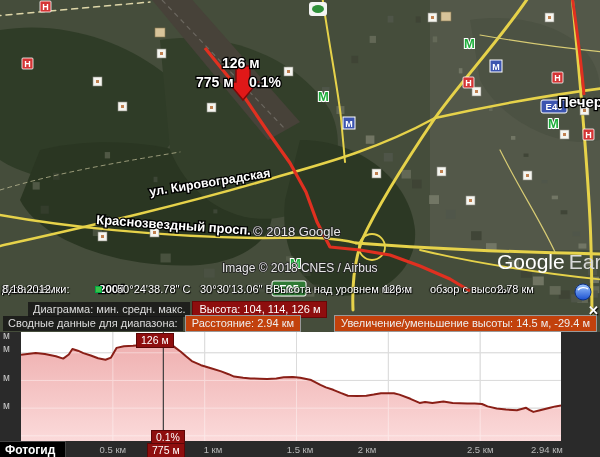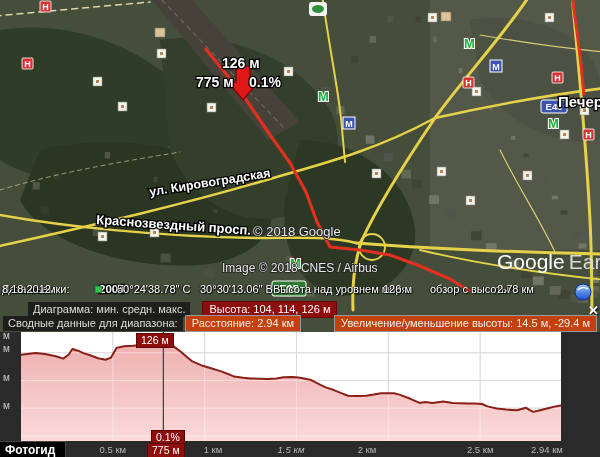--- a/index.html
+++ b/index.html
@@ -290,21 +290,21 @@
     <span style="left:117px">50°24'38.78" С</span>
     <span style="left:200px">30°30'13.06" В</span>
     <span style="left:273px">Высота над уровнем моря:</span>
     <span style="left:383px">126 м</span>
     <span style="left:430px">обзор с высоты</span>
     <span style="left:497px">2.78 км</span>
   </div>
   <div id="imagery-dot"></div>
 
   <div class="info-row" style="left:28px;top:301px;">
-    <span class="dim-label">Диаграмма: мин.  средн.  макс.</span><span class="redbox" style="margin-left:12px">Высота: 104, 114, 126 м</span>
+    <span class="dim-label">Диаграмма: мин.  средн.  макс.</span><span class="redbox" style="margin-left:2px">Высота: 104, 114, 126 м</span>
   </div>
   <div id="close-x">✕</div>
 
   <div class="info-row" style="left:3px;top:315px;">
     <span class="dim-label">Сводные данные для диапазона:</span><span class="graybox" style="margin-left:2px">Расстояние: 2.94 км</span><span class="graybox" style="margin-left:33px">Увеличение/уменьшение высоты: 14.5 м, -29.4 м</span>
   </div>
 
   <div id="chart-panel">
     <div id="plot">
       <svg id="chart-svg" width="540" height="109" viewBox="0 0 540 109">
@@ -337,21 +337,21 @@
             <line x1="367.3469387755102" x2="367.3469387755102" y1="0" y2="109" stroke="#ffffff" stroke-width="1"></line>
             <line x1="459.18367346938777" x2="459.18367346938777" y1="0" y2="109" stroke="#ffffff" stroke-width="1"></line>
           </g>
           <path d="M0.0,22.8 L14.7,21.1 L23.9,22.1 L34.9,24.2 L42.2,26.6 L47.8,22.5 L51.4,17.0 L56.9,18.7 L62.4,21.1 L69.8,23.5 L77.1,26.3 L84.5,27.7 L90.0,25.6 L95.5,15.9 L102.9,14.2 L112.0,13.8 L121.2,13.1 L130.4,11.8 L135.9,8.3 L142.3,3.5 L146.9,9.3 L148.8,11.4 L154.3,15.6 L159.8,19.7 L165.3,24.6 L170.8,29.1 L180.0,33.2 L189.2,36.0 L200.2,39.4 L207.6,42.2 L213.1,44.6 L222.2,45.7 L229.6,46.4 L238.8,46.7 L246.1,47.1 L255.3,46.4 L262.7,45.3 L271.8,45.0 L279.2,45.7 L290.2,48.1 L299.4,52.9 L304.9,55.4 L312.2,57.8 L319.6,60.9 L326.9,63.7 L336.1,64.0 L345.3,63.7 L352.7,62.6 L360.0,61.2 L372.9,61.2 L378.4,62.6 L389.4,66.8 L398.6,70.9 L404.1,69.9 L411.4,70.9 L422.4,69.6 L431.6,70.9 L446.3,71.6 L453.7,71.6 L461.0,72.0 L466.5,74.4 L475.7,76.5 L484.9,77.5 L495.9,78.2 L501.4,76.8 L505.1,75.8 L508.8,78.2 L512.4,79.9 L518.0,78.5 L529.0,75.8 L534.5,74.4 L540.0,73.4 " fill="none" stroke="#8a1f17" stroke-width="2" stroke-linejoin="round"></path>
           <line x1="142.3469387755102" x2="142.3469387755102" y1="0" y2="109" stroke="#3d3d3d" stroke-width="1.2"></line>
         </svg>
     </div>
     <div id="axis-row">
         <div class="xtick" style="left: 80.8367px;">0.5 км</div>
         <div class="xtick" style="left: 181px;">1 км</div>
-        <div class="xtick" style="left: 259px; font-style: italic;">1.5 км</div>
+        <div class="xtick" style="left: 268px;">1.5 км</div>
         <div class="xtick" style="left: 335px;">2 км</div>
         <div class="xtick" style="left: 448.184px;">2.5 км</div>
         <div class="xtick" style="left: 515px;">2.94 км</div>
       </div>
   </div>
   <div id="ylabels"></div>
 
   <div class="badge" style="left:136px;top:333px;">126 м</div>
   <div class="badge" style="left:151px;top:430px;">0.1%</div>
   <div class="badge" style="left:147px;top:443px;">775 м</div>

